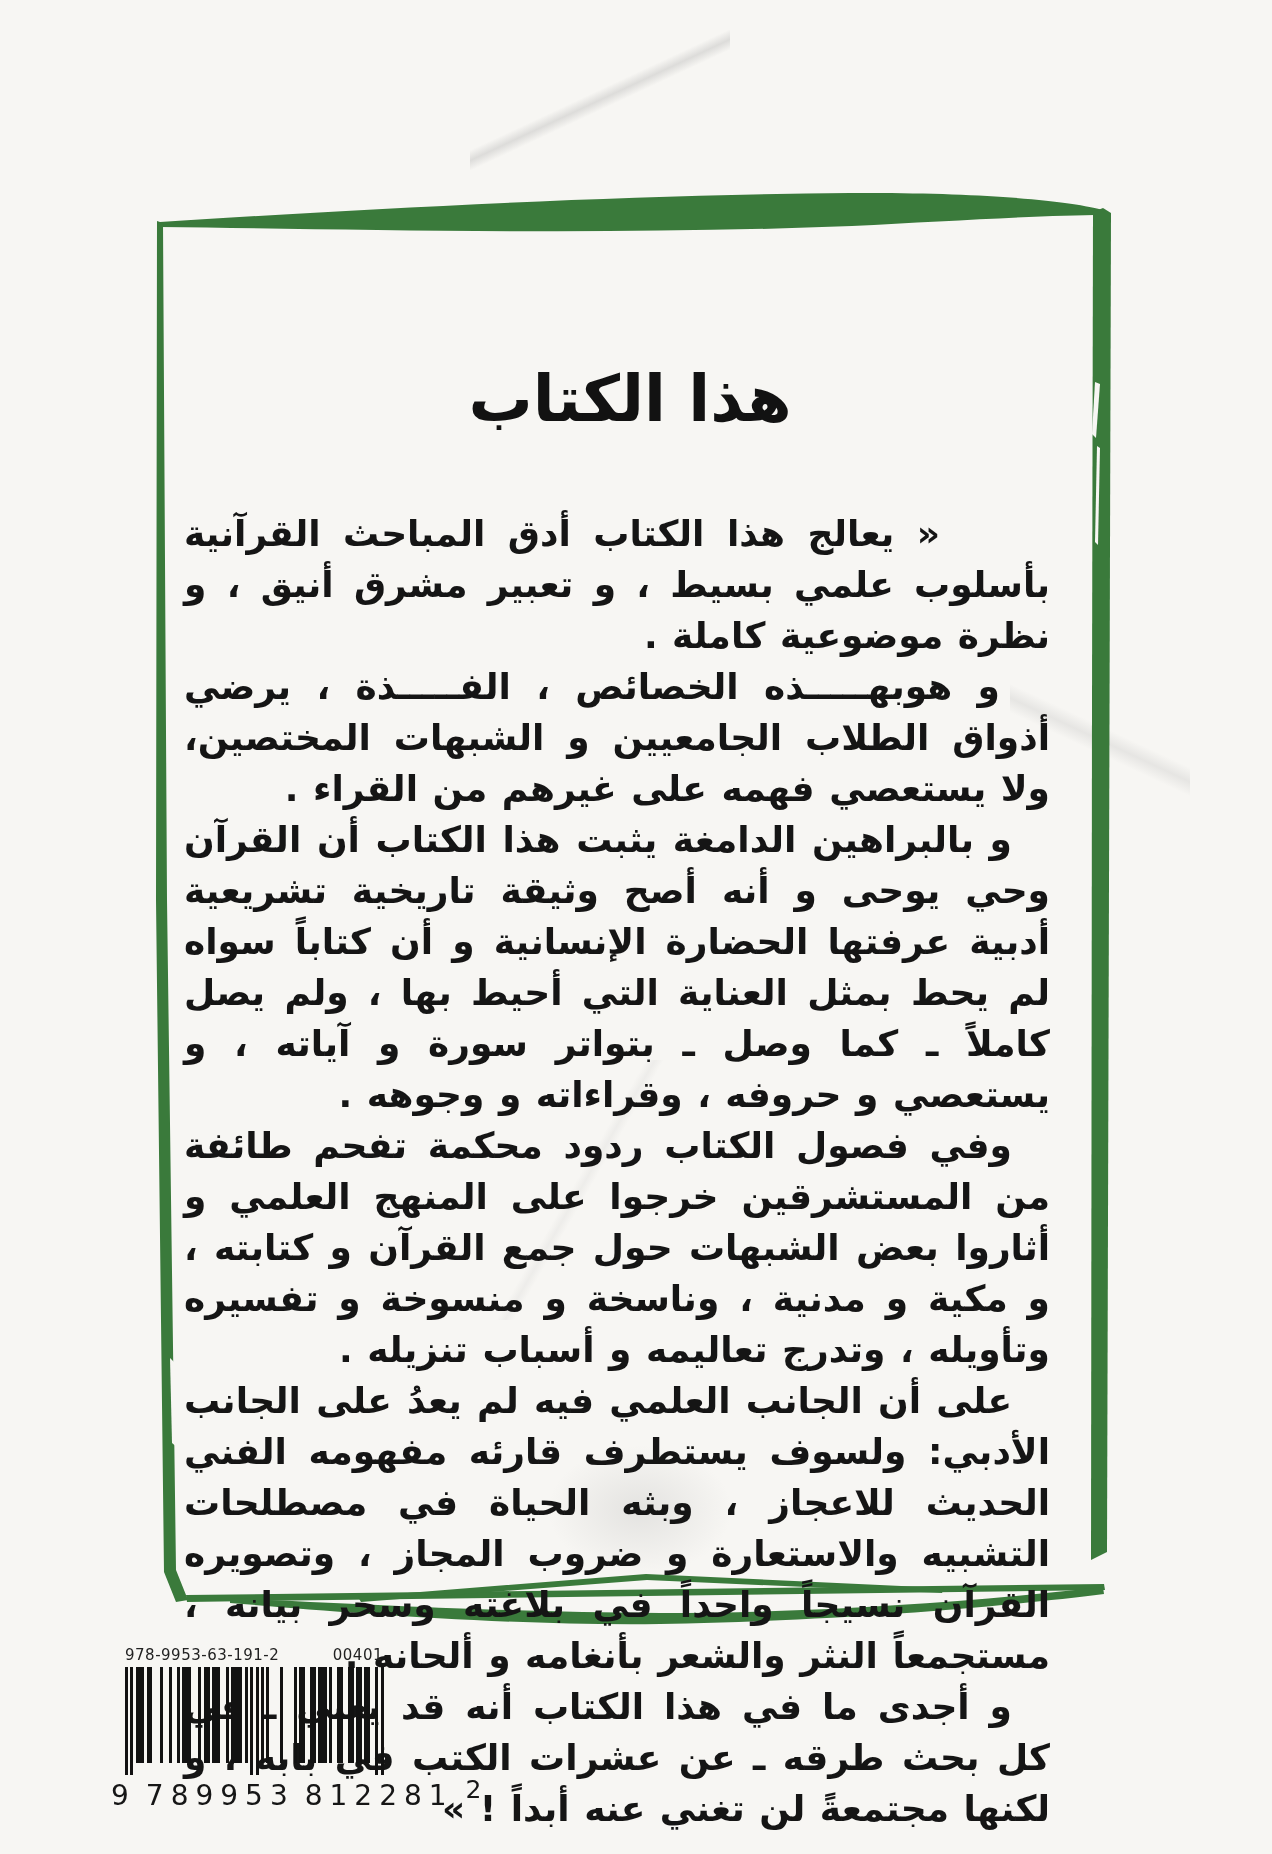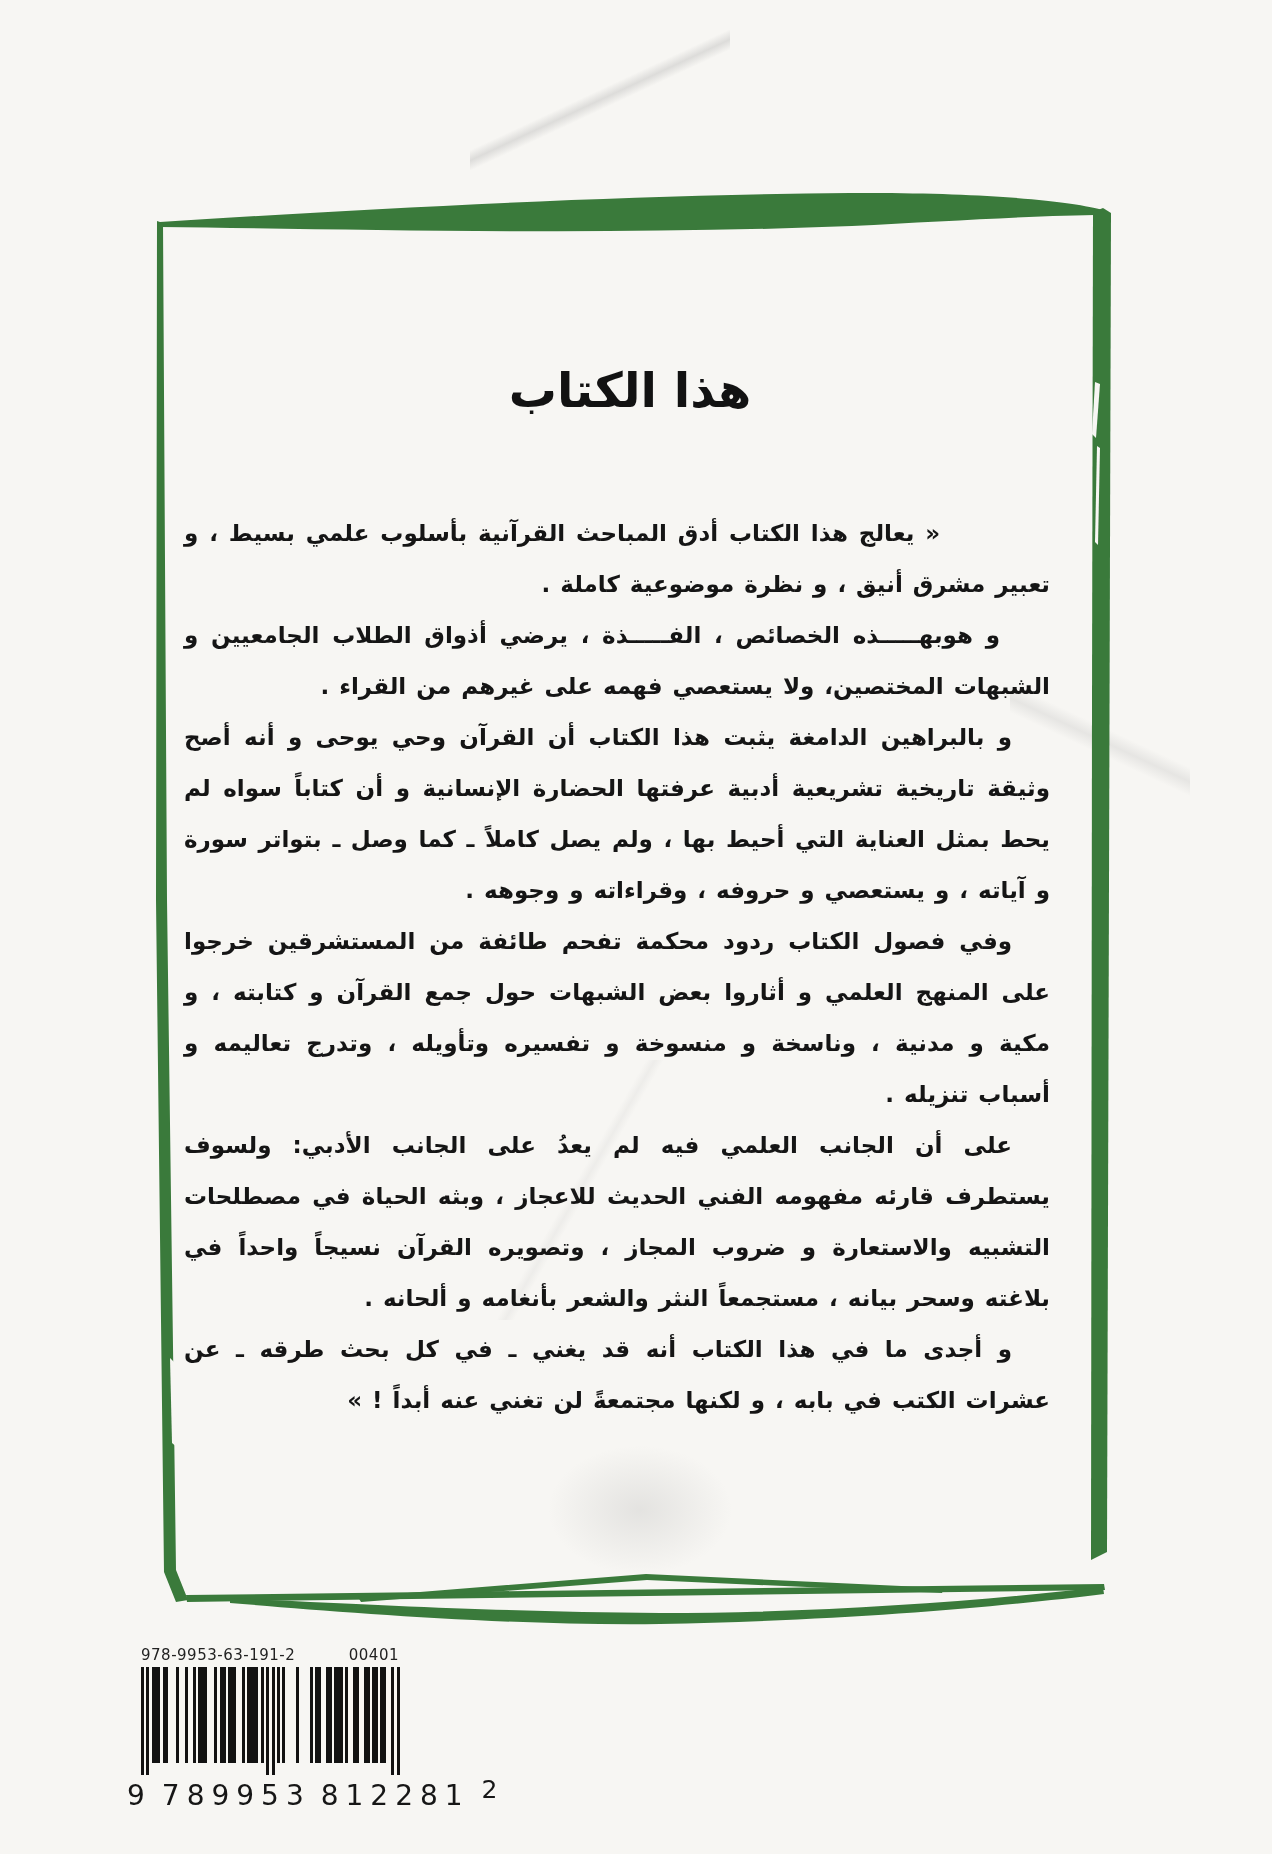--- a/index.html
+++ b/index.html
@@ -17,37 +17,37 @@
   .s2{left:1010px;top:540px;width:180px;height:400px;
       background:linear-gradient(205deg,transparent 47%,rgba(170,170,170,.22) 50%,transparent 53%);}
   .s3{left:540px;top:1440px;width:200px;height:140px;
       background:radial-gradient(ellipse at center,rgba(150,150,150,.20),transparent 65%);}
   .s4{left:430px;top:1060px;width:300px;height:260px;
       background:linear-gradient(120deg,transparent 48%,rgba(180,180,180,.14) 50%,transparent 52%);}
   .frame-svg{position:absolute;left:0;top:0;}
   .title{
     position:absolute;top:362px;left:160px;width:940px;
     margin:0;text-align:center;
-    font-size:48px;font-weight:bold;color:#121212;
+    font-size:64px;font-weight:bold;color:#121212;
     letter-spacing:1px;
   }
   .text{
     position:absolute;top:508px;right:222px;width:866px;
     direction:rtl;unicode-bidi:embed;
     text-align:justify;
-    font-size:23px;font-weight:bold;color:#151515;
+    font-size:36px;font-weight:bold;color:#151515;
     line-height:51px;
     word-spacing:2px;
   }
   .text p{margin:0;}
   .ind-xl{text-indent:110px;}
   .ind-m{text-indent:50px;}
   .ind-s{text-indent:38px;}
   
-  .barcode{position:absolute;left:141px;top:1646px;width:300px;color:#1a1a1a;}
+  .barcode{position:absolute;left:125px;top:1646px;width:300px;color:#1a1a1a;}
   .bc-labels{display:flex;justify-content:space-between;width:258px;
              font-size:15px;letter-spacing:.5px;color:#222;}
   .bc-bars{position:relative;width:258px;height:110px;margin-top:3px;}
   .bc-bars .bar{position:absolute;top:0;background:#121212;}
   .bc-digits{
     position:relative;display:flex;align-items:flex-start;
     margin-top:2px;margin-left:-14px;
     font-size:28px;font-weight:normal;color:#161616;
   }
   .bc-digits .grp{letter-spacing:7px;margin-right:10px;}

